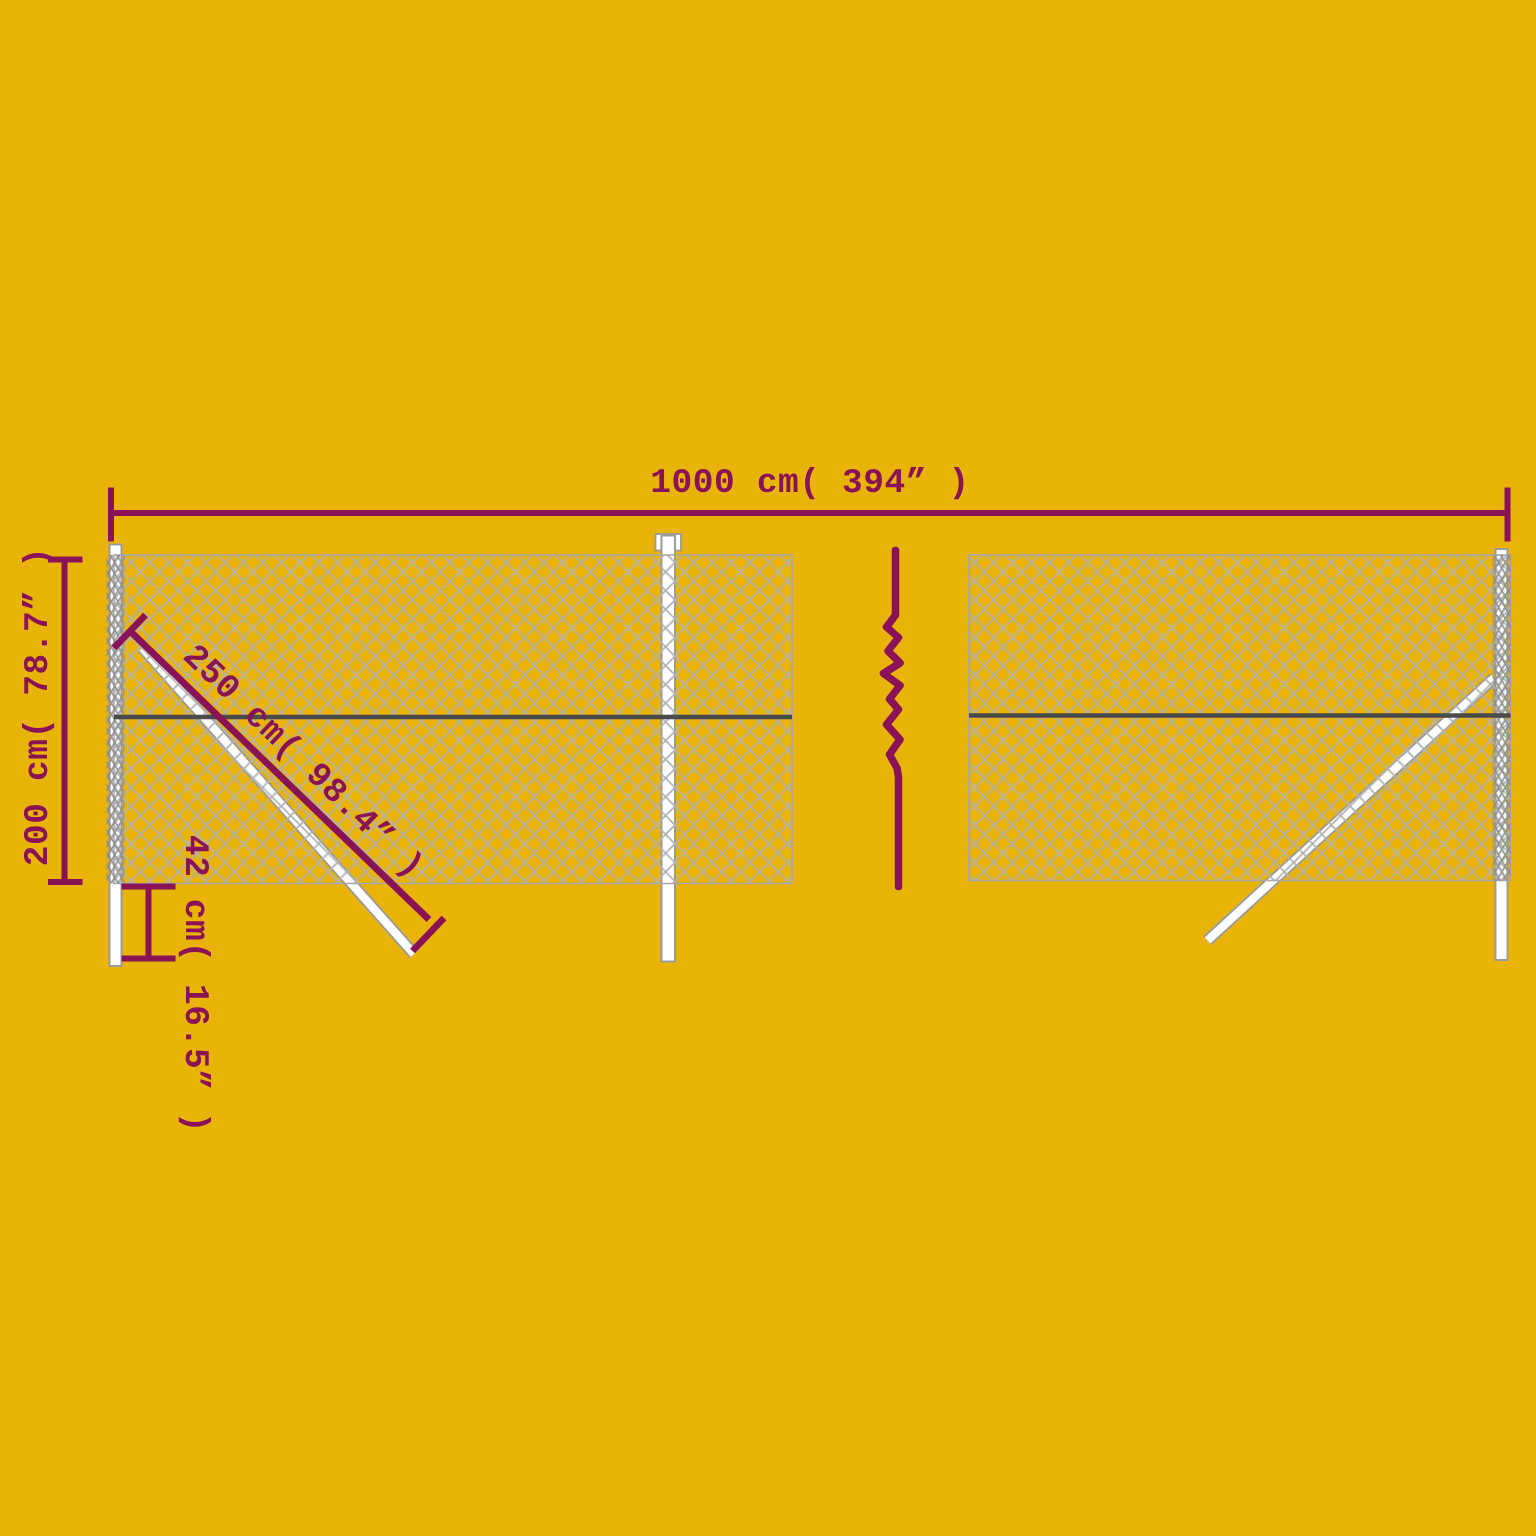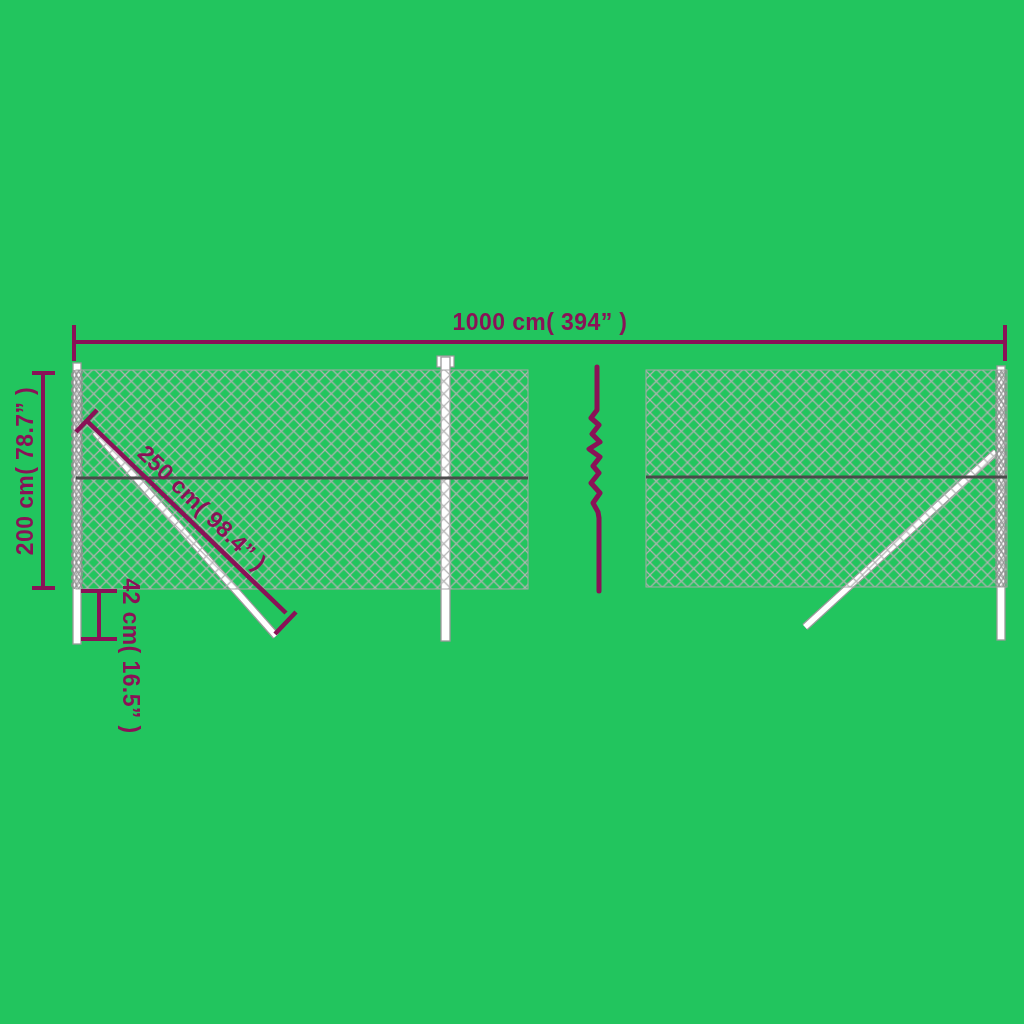--- a/index.html
+++ b/index.html
@@ -1,20 +1,20 @@
 <!DOCTYPE html>
 <html><head>
 <meta charset="utf-8">
 <style>
   html,body{margin:0;padding:0;background:#ffffff;}
   .canvas{
     position:relative;
     width:1024px;height:1024px;
-    background:#22c55e;
-    font-family:Liberation Sans, sans-serif;
+    background:#eab308;
+    font-family:Liberation Mono, monospace;
     overflow:hidden;
   }
   .diagram-svg{position:absolute;left:0;top:0;}
   .dim-label{
     position:absolute;
     color:#8a1257;
     font-weight:bold;
     font-size:23px;
     letter-spacing:0.4px;
     white-space:nowrap;

